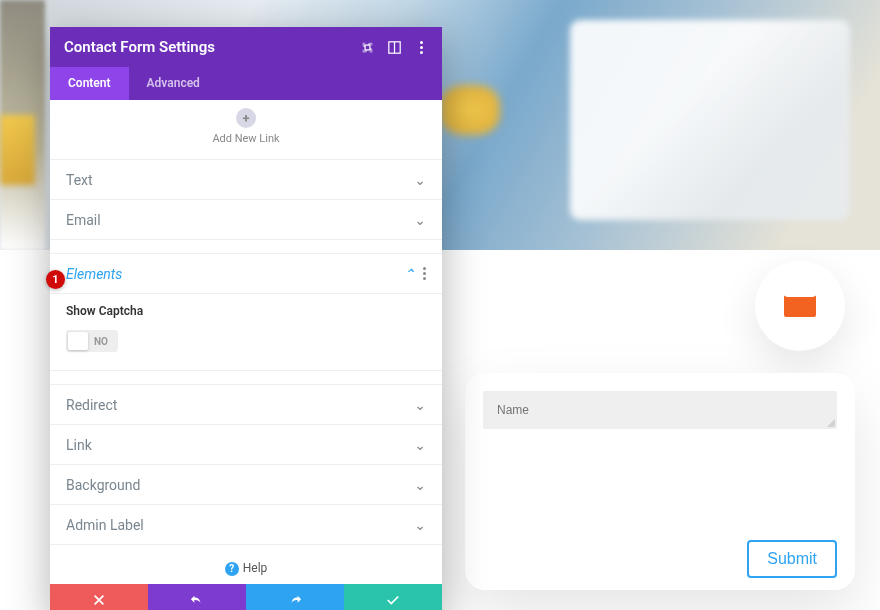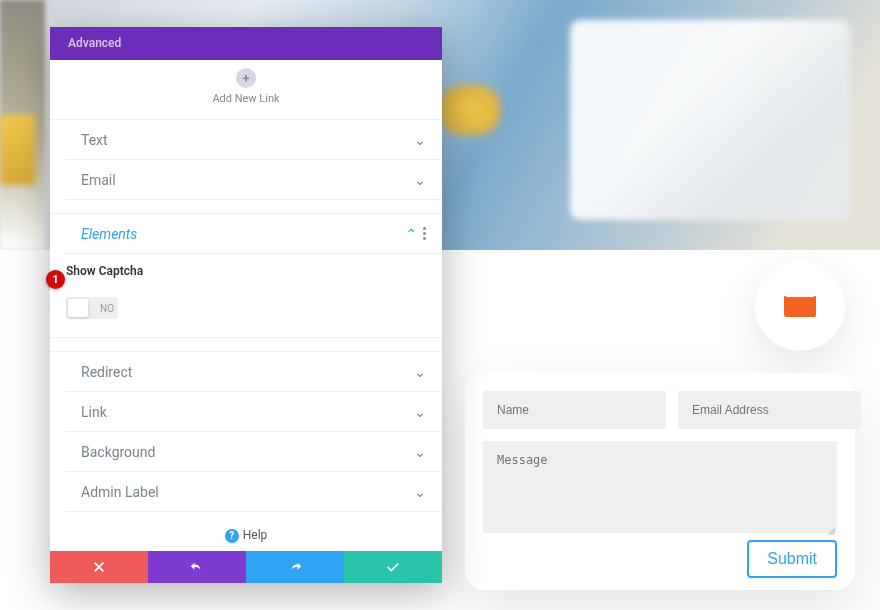--- a/index.html
+++ b/index.html
@@ -53,29 +53,29 @@
 
   .tabs { background:#6c2eb9; display:flex; height:33px; }
   .tab { padding:0 18px; line-height:33px; color:#d4c0ec; font-size:12px; font-weight:600; cursor:pointer;}
   .tab.active { background:#8e44e8; color:#fff; }
 
   .panel-body { background:#fff; }
   .add-field { text-align:center; padding:8px 0 14px; border-bottom:1px solid #eee; }
   .add-field-icon { width:20px; height:20px; border-radius:50%; background:#d7d7e5; display:inline-flex; align-items:center; justify-content:center; color:#888; font-weight:bold; margin-bottom:4px;}
   .add-field-label { font-size:11px; color:#888; display:block;}
 
-  .section { display:flex; align-items:center; justify-content:space-between; height:40px; padding:0 16px; border-bottom:1px solid #eee; font-size:14px; color:#7a868f; cursor:pointer;margin-left:15px;}
+  .section { display:flex; align-items:center; justify-content:space-between; height:40px; padding:0 16px; border-bottom:1px solid #eee; font-size:14px; color:#7a868f; cursor:pointer;}
   .section .chev { font-size:14px; color:#888; }
   .section.active { color:#2ea3f2;font-style:italic; }
   .section.active .right-icons { display:flex; align-items:center; gap:8px; }
   .elem-open { padding:10px 16px 18px; border-bottom:1px solid #eee; background:#fff; position:relative;}
-  .elem-open .lbl { font-size:12px; font-weight:600; color:#333; margin-bottom:19px; display:block;}
+  .elem-open .lbl { font-size:12px; font-weight:600; color:#333; margin-bottom:12px; display:block;}
   .toggle { width:52px; height:22px; background:#eee; border-radius:3px; display:flex; align-items:center; position:relative;}
   .toggle-knob { width:20px; height:18px; background:#fff; border-radius:2px; margin-left:2px; box-shadow:0 1px 3px rgba(0,0,0,0.2);}
-  .toggle-label { font-size:10px; color:#999; margin-left:12px; font-weight:400;}
+  .toggle-label { font-size:10px; color:#999; margin-left:6px; font-weight:700;}
 
   .gap { height:14px; background:#fff; border-bottom:1px solid #eee;}
 
   .help-row { text-align:center; padding:16px 0 8px; font-size:12px; color:#555;}
   .help-row .hicon2 { display:inline-block; width:14px; height:14px; border-radius:50%; background:#2ea3f2; color:#fff; text-align:center; line-height:14px; font-size:10px; font-weight:bold; margin-right:4px; vertical-align:middle;}
 
   .action-bar { display:flex; height:32px; }
   .act { flex:1; display:flex; align-items:center; justify-content:center; cursor:pointer;}
   .act.red { background:#ef5a5a; }
   .act.purple { background:#7e3bd0; }
@@ -102,31 +102,54 @@
 </div>
 <div class="page-below"></div>
 
 <div class="circle-btn">
   <div class="mail-icon"></div>
 </div>
 
 <div class="form-card">
   <div class="form-row1">
     <input class="finput" placeholder="Name" style="">
-    <input class="finput" placeholder="Email Address" style="">
   </div>
   <div class="ta-wrap">
-    <textarea class="ftextarea" placeholder="Message" style=""></textarea>
     <div class="resize-tri"></div>
   </div>
   <button class="submit-btn">Submit</button>
 </div>
 
 <div class="panel">
+  <div class="panel-header">
+    <div class="panel-title">Contact Form Settings</div>
+    <div class="header-icons">
+      <div class="hicon">
+          <svg viewBox="0 0 16 16">
+            <path d="M2 2h4L4 4 6 6 4 8 2 6V2zm12 0v4l-2-2-2 2-2-2 2-2h4zM2 14v-4l2 2 2-2 2 2-2 2H2zm12 0h-4l2-2-2-2 2-2 2 2v4z" style="opacity:.5"></path>
+            <rect x="5" y="5" width="6" height="6" fill="none" stroke="#fff" stroke-width="1.5"></rect>
+          </svg>
+        </div>
+      <div class="hicon">
+          <svg viewBox="0 0 16 16">
+            <rect x="1" y="1" width="14" height="14" fill="none" stroke="#fff" stroke-width="1.5"></rect>
+            <line x1="8" y1="1" x2="8" y2="15" stroke="#fff" stroke-width="1.5"></line>
+          </svg>
+        </div>
+      <div class="hicon">
+          <div class="dots-v">
+            <i></i>
+            <i></i>
+            <i></i>
+          </div>
+        </div>
+    </div>
+  </div>
   <div class="tabs">
+    <div class="tab active">Content</div>
     <div class="tab">Advanced</div>
   </div>
   <div class="panel-body">
     <div class="add-field">
       <div class="add-field-icon">+</div>
       <span class="add-field-label">Add New Link</span>
     </div>
 
     <div class="section">
       <span>Text</span>

